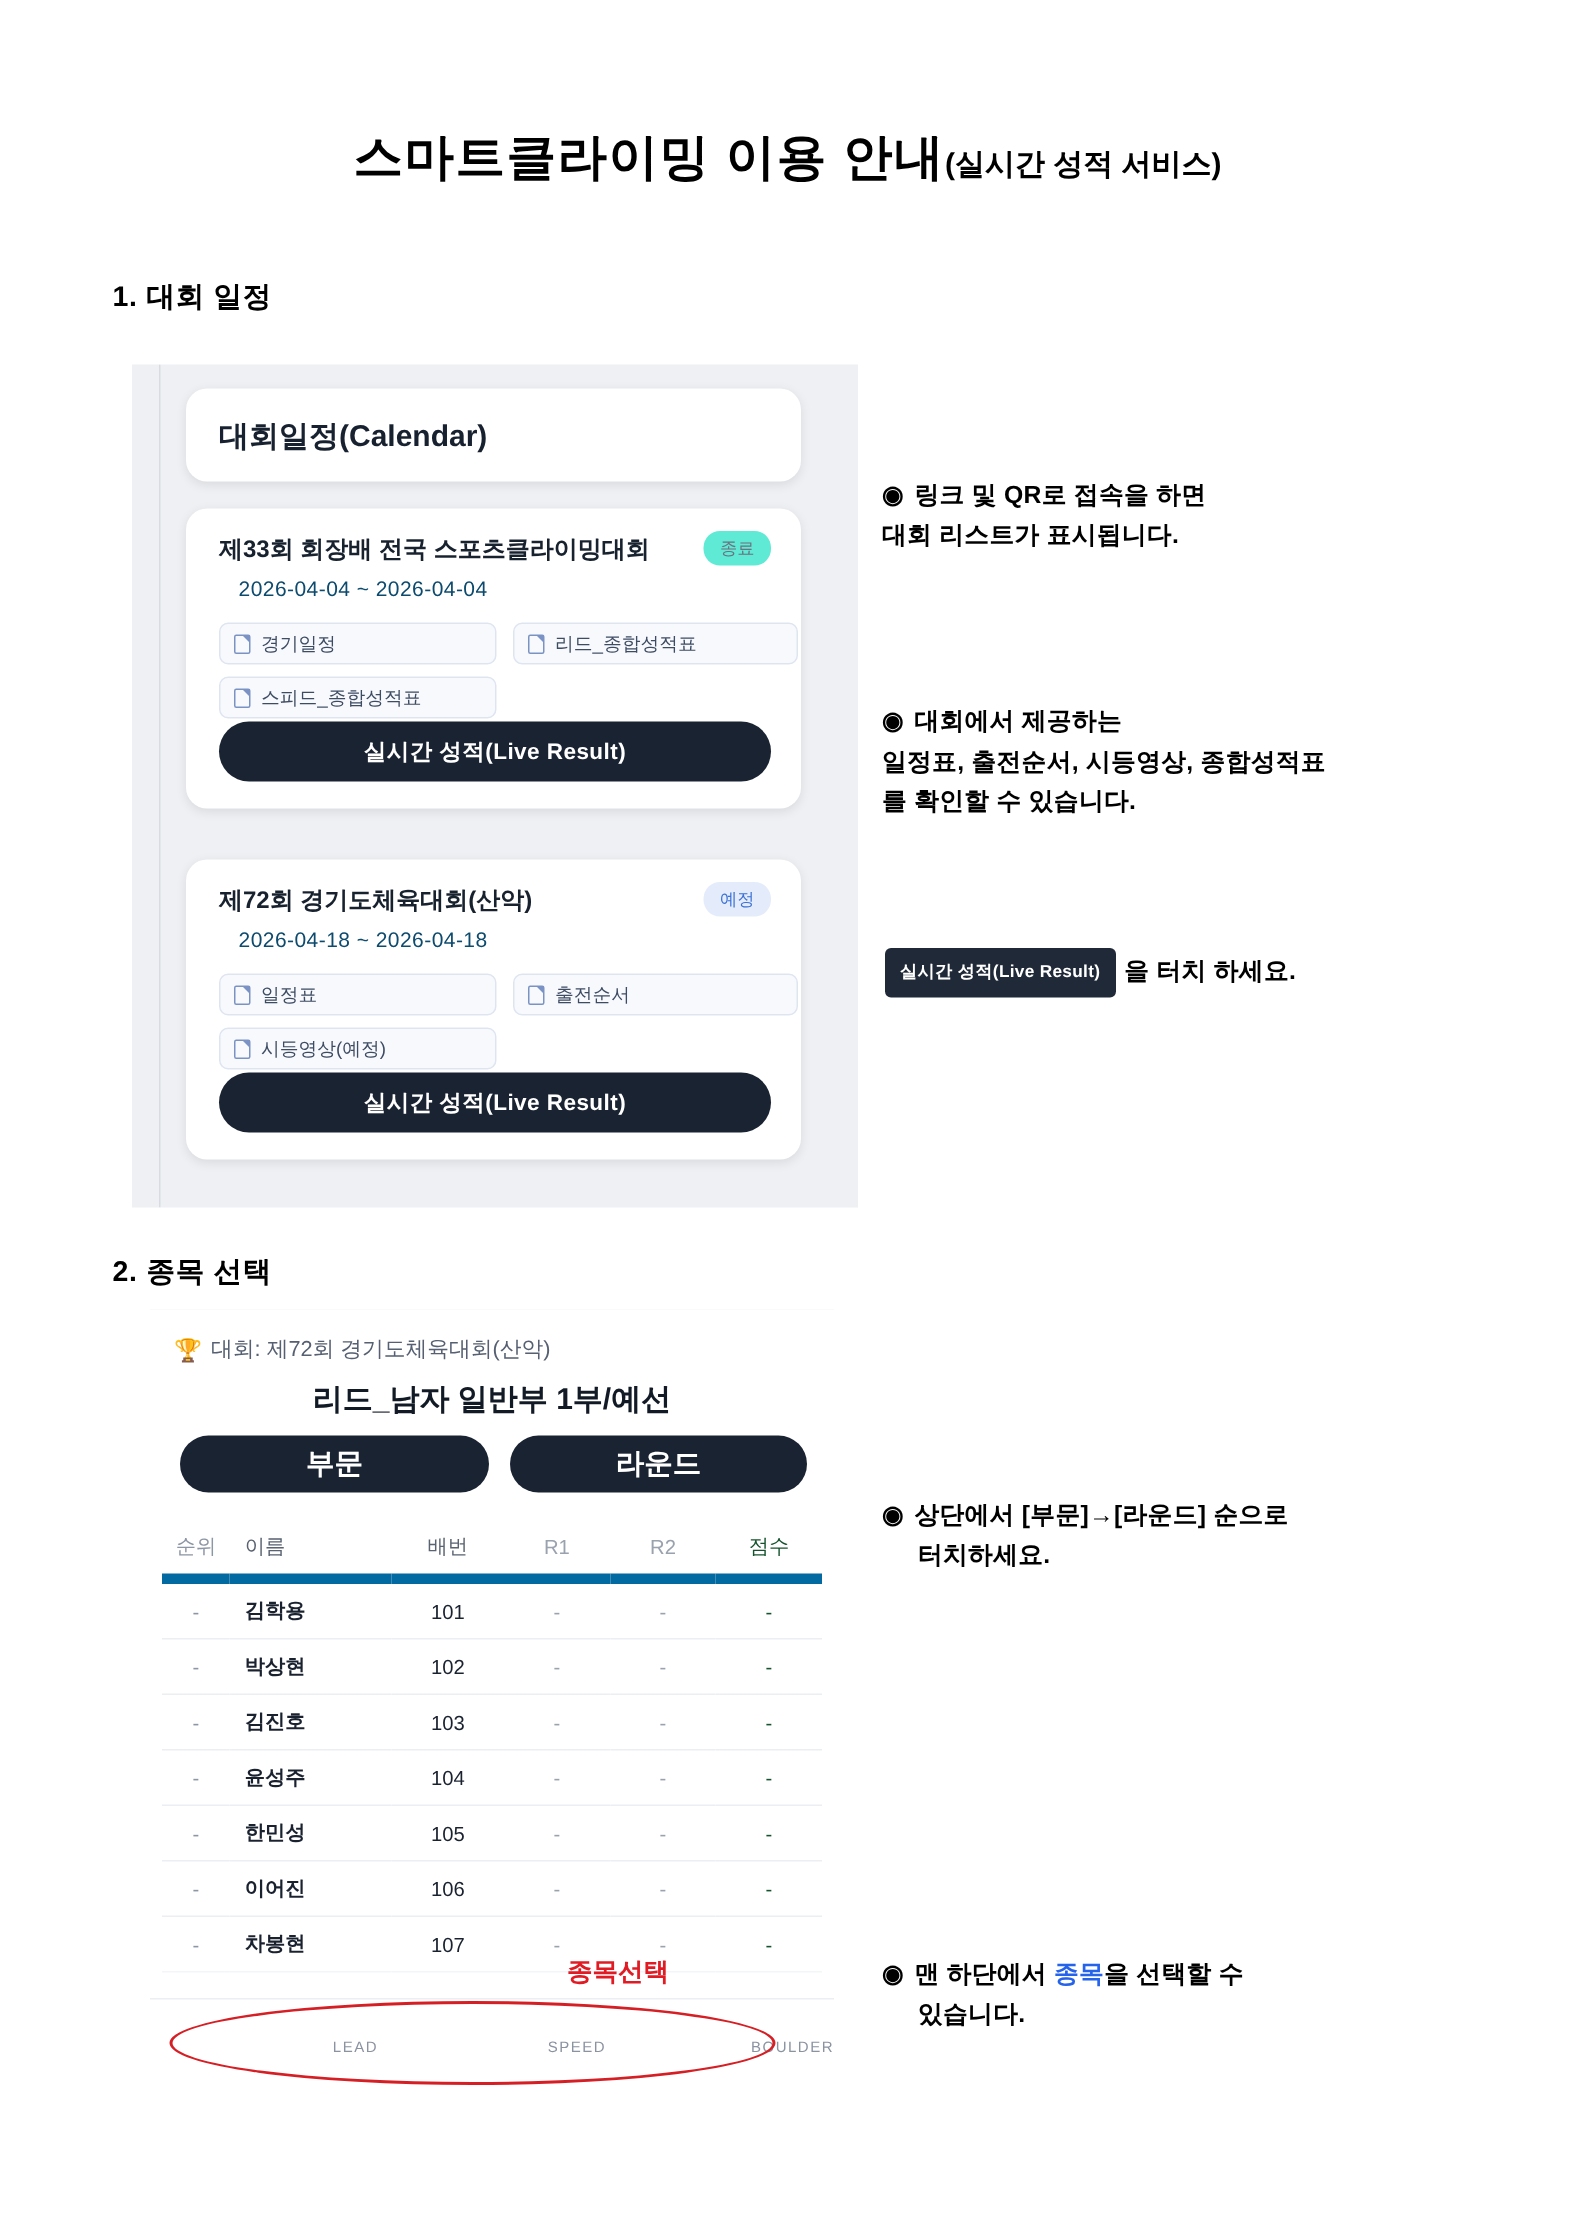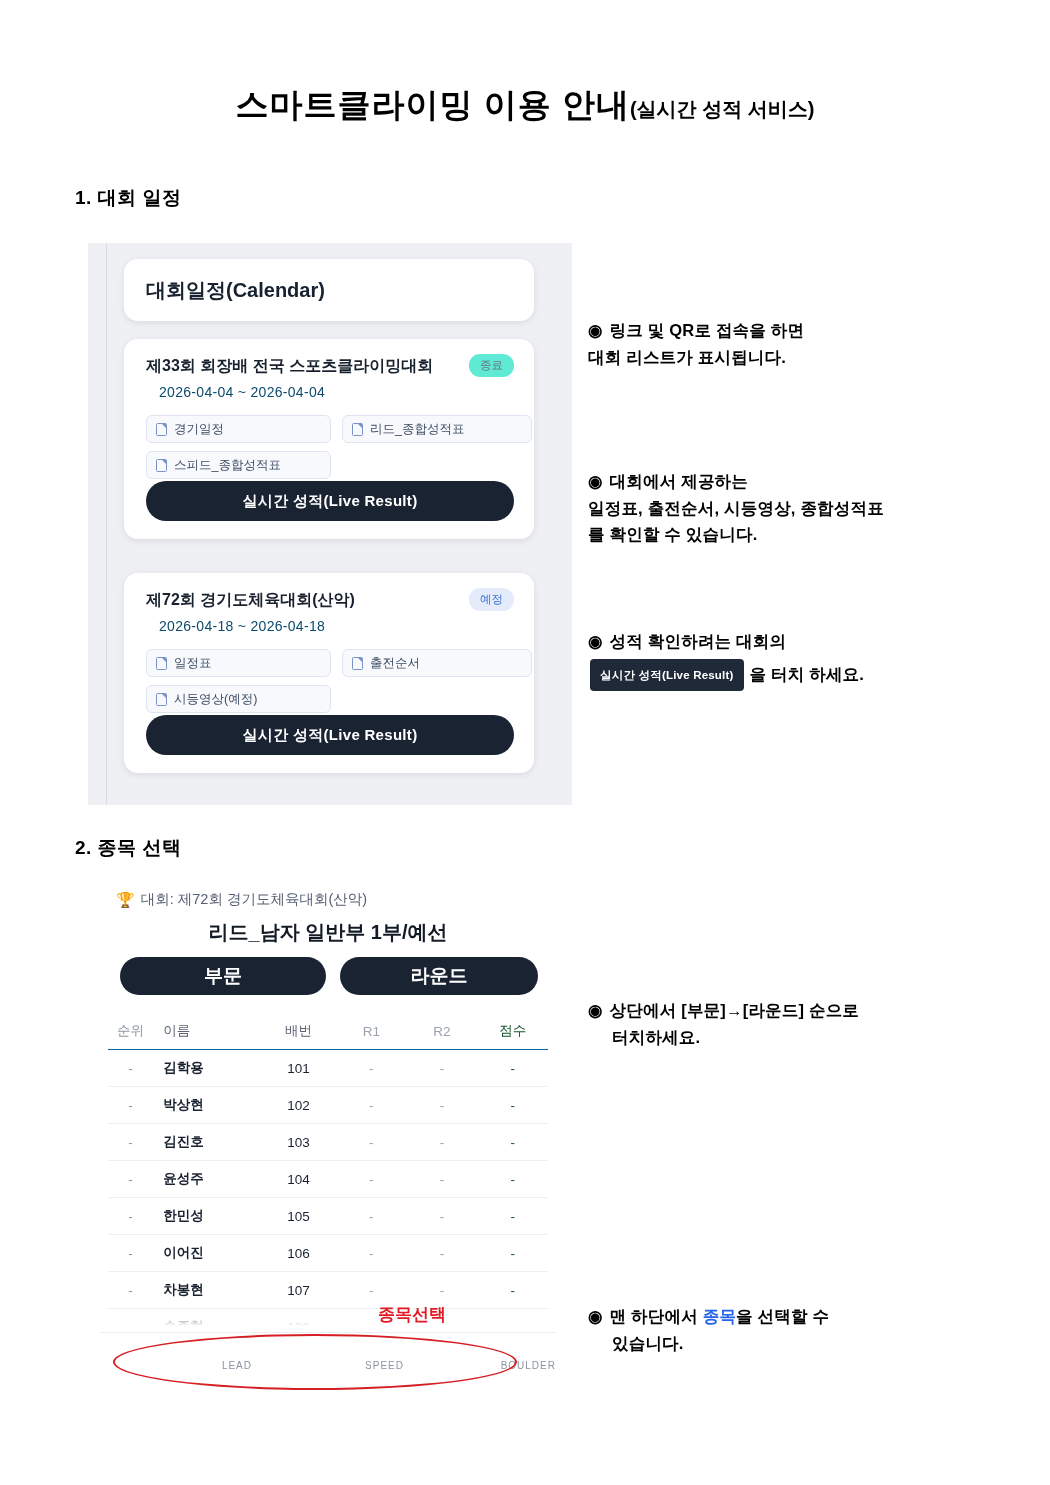--- a/index.html
+++ b/index.html
@@ -202,21 +202,21 @@
     left: 8px; right: 8px; top: 140px;
     border-collapse: collapse;
     width: 440px;
     font-size: 13.5px;
   }
   .tbl th {
     font-weight: normal;
     color: #5a6372;
     font-size: 13.5px;
     padding: 9px 0 9px 0;
-    border-bottom: 1px solid #0369a1;
+    border-bottom: 7px solid #0369a1;
   }
   .tbl td {
     padding: 9px 0;
     border-bottom: 1px solid #eceef2;
     color: #1a2230;
   }
   .tbl .c-rank { width: 46px; text-align: center; color: #8d96a4; }
   .tbl .c-name { width: 110px; text-align: left; font-weight: bold; padding-left: 10px; }
   .tbl .c-bib  { width: 76px; text-align: center; }
   .tbl .c-r1   { width: 72px; text-align: center; color: #9aa2ae; }
@@ -317,21 +317,20 @@
   <div>대회 리스트가 표시됩니다.</div>
 </div>
 
 <div class="note" id="note2">
   <div><span class="bullet">◉</span><span>대회에서 제공하는</span></div>
   <div>일정표, 출전순서, 시등영상, 종합성적표</div>
   <div>를 확인할 수 있습니다.</div>
 </div>
 
 <div class="note" id="note3">
-  <div><span class="bullet">◉</span><span>성적 확인하려는 대회의</span></div>
   <div style="margin-top:4px;">
     <span class="inline-livebtn">실시간 성적(Live Result)</span><span>을 터치 하세요.</span>
   </div>
 </div>
 
 <div class="section-heading" id="sec2-heading">2. 종목 선택</div>
 
 <div class="shot2">
   <div class="shot2-white"></div>
 

